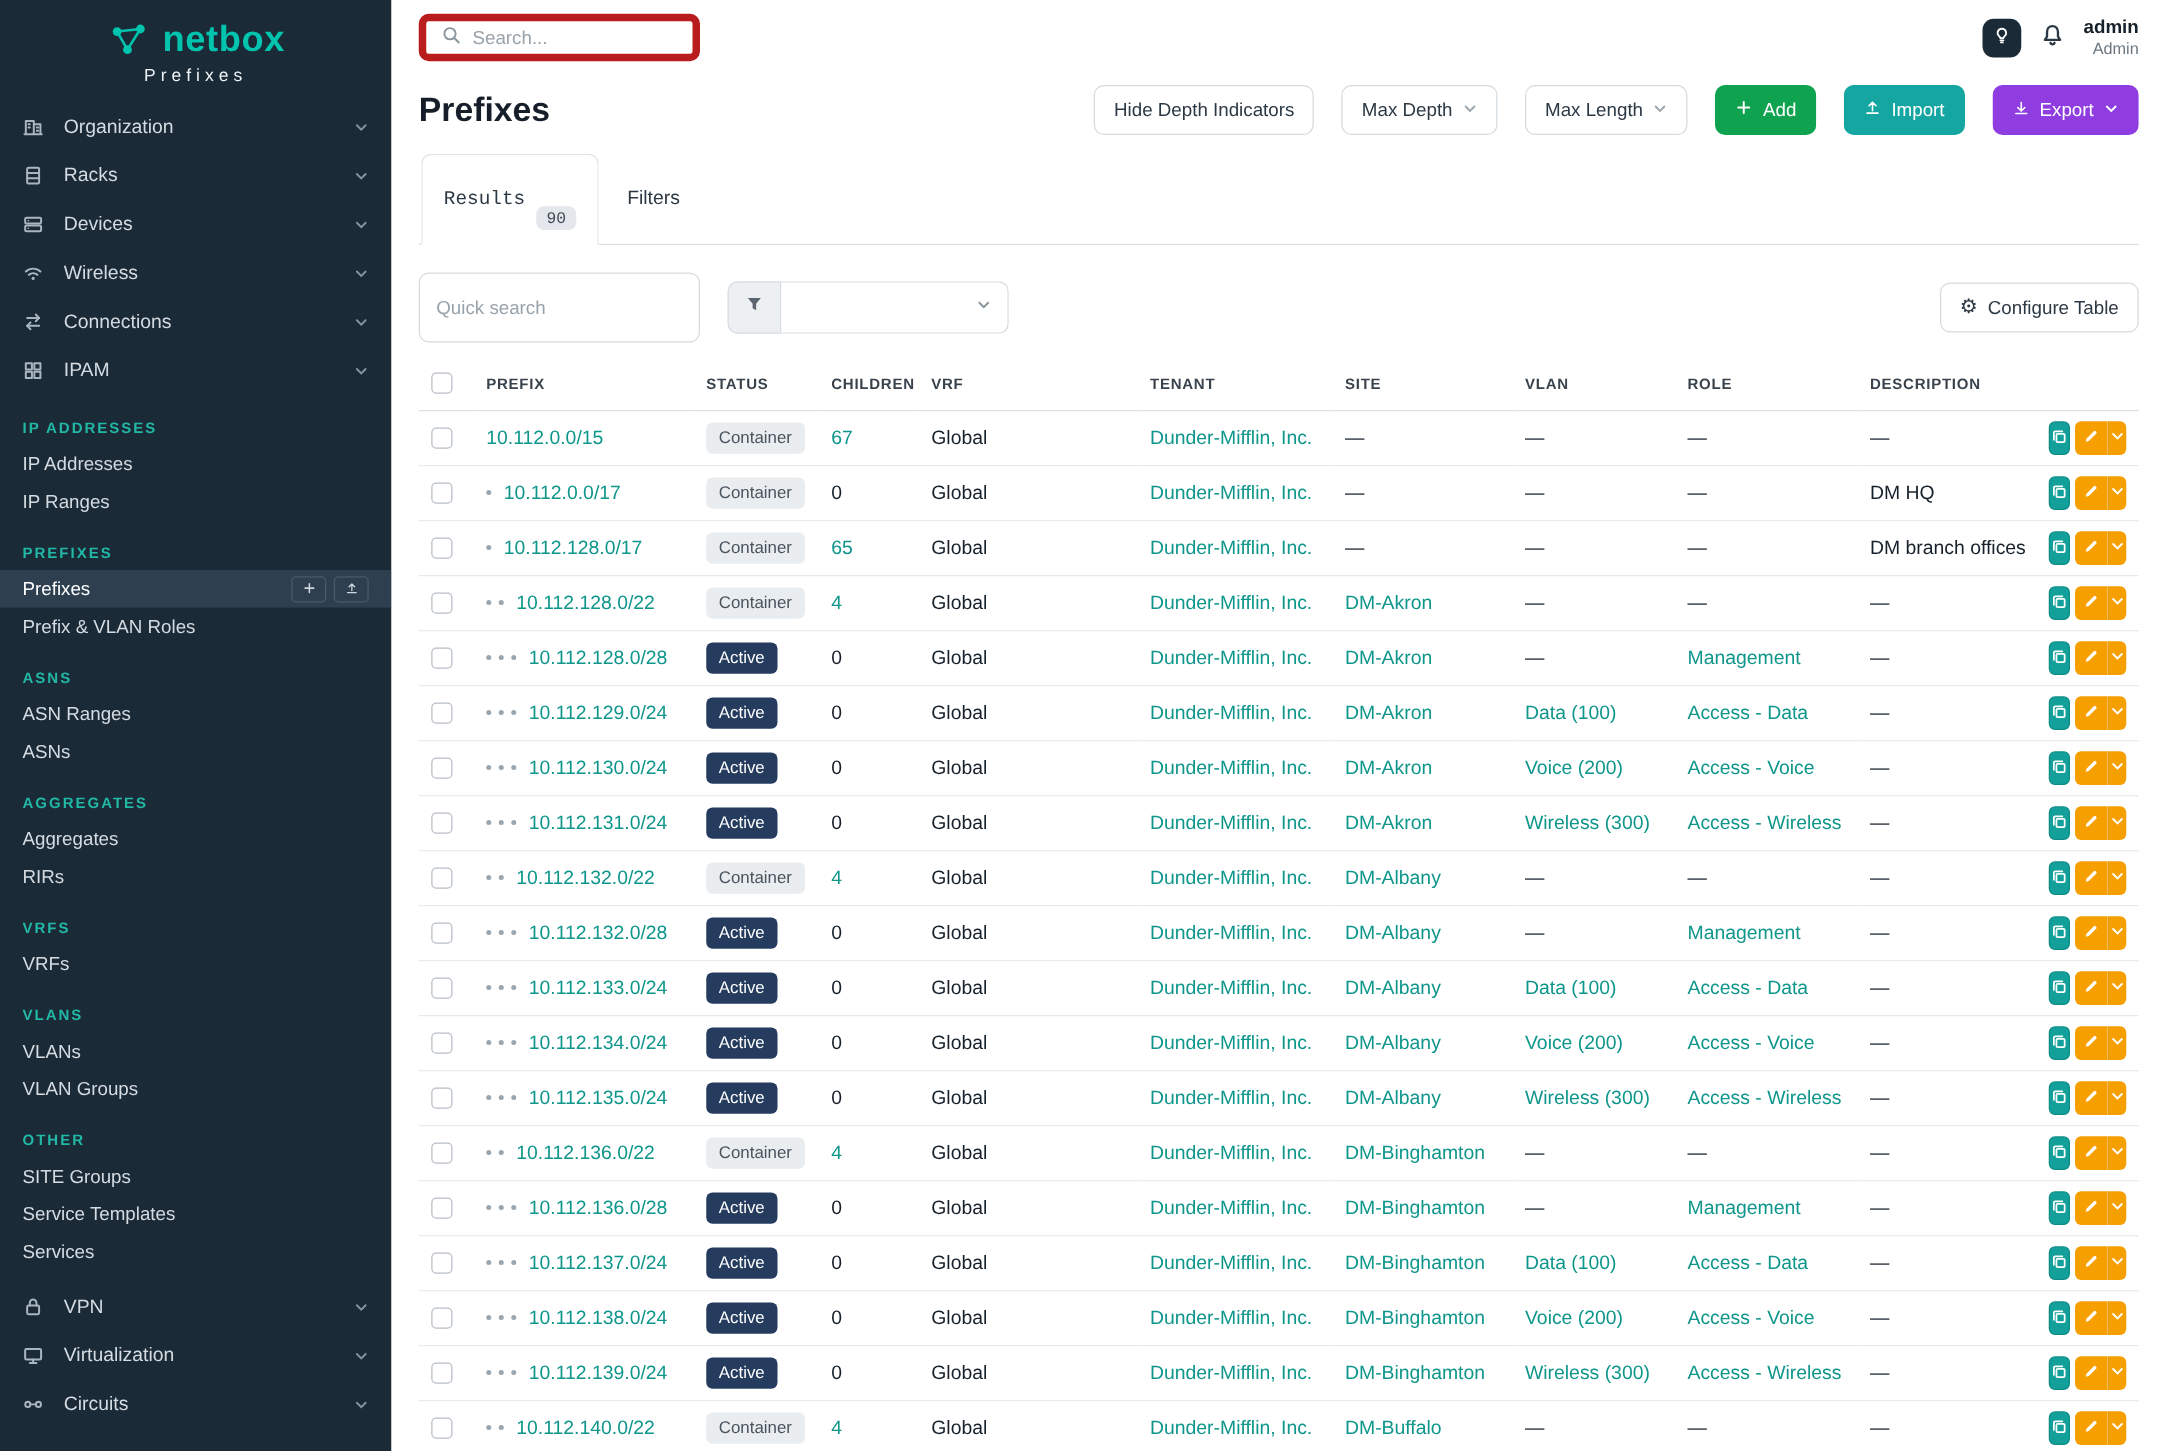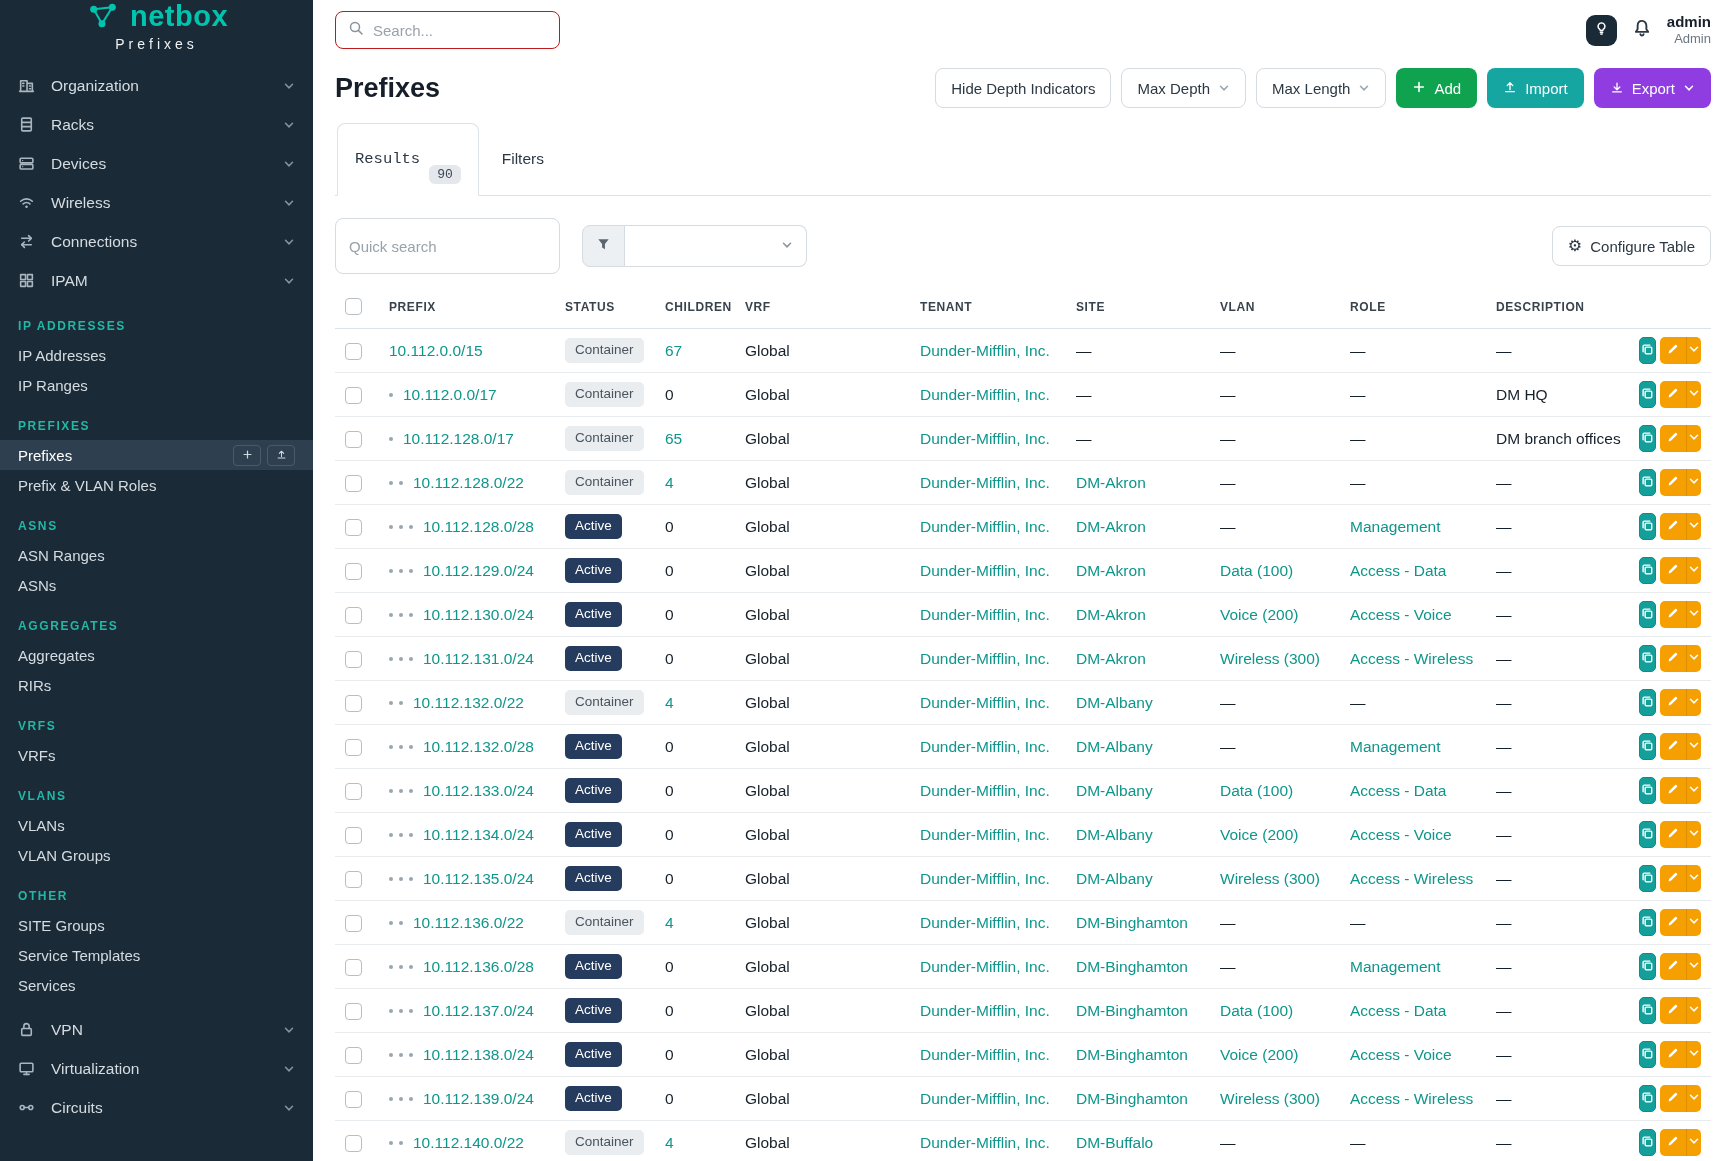--- a/index.html
+++ b/index.html
@@ -2,21 +2,21 @@
 <html style="--sidebar-bg: #1b2a37; --brand-teal: #00c4ae; --section-title-teal: #22b8a6; --link-teal: #0e968b; --add-green: #0fa350; --import-teal: #16a6a1; --export-purple: #8f3ce0; --edit-orange: #f59f00; --copy-teal: #14a09a; --active-badge-navy: #253c5f; --container-badge-gray: #e9edf0;"><head>
 <meta charset="utf-8">
 <style>
   * { margin:0; padding:0; box-sizing:border-box; }
   html,body { width:1733px; height:1161px; overflow:hidden; background:#fff;
     font-family:"Liberation Sans", sans-serif; color:#17212b; }
   .app { display:flex; width:100%; height:100%; }
 
   
   .sidebar { width:313px; flex-shrink:0; background:var(--sidebar-bg,#1b2a37); color:#d4dce2;
-    overflow:hidden; }
+    overflow:hidden; padding-top:16px; }
   .logo-area { text-align:center; margin-bottom:14px; cursor:pointer; }
   .logo-row { display:flex; align-items:center; justify-content:center; gap:9px; }
   .logo-glyph svg { display:block; }
   .logo-text { color:var(--brand-teal,#00c4ae); font-size:29px; font-weight:bold; letter-spacing:.5px; }
   .logo-sub { color:#eef3f6; font-size:14px; letter-spacing:4px; margin-top:3px; }
   .nav-item { display:flex; align-items:center; height:39px; padding:0 18px; font-size:15.5px;
     cursor:pointer; }
   .nav-icon { width:20px; height:18px; margin-right:13px; color:#a9b6c0; display:inline-flex; }
   .chev { margin-left:auto; color:#8494a0; display:inline-flex; }
   .nav-section-title { padding:19px 18px 7px; font-size:12px; font-weight:bold;
@@ -27,37 +27,37 @@
   .mini-btns { margin-left:auto; display:flex; gap:6px; }
   .mini-btn { width:28px; height:21px; border:1px solid #4a5a66; border-radius:4px;
     display:inline-flex; align-items:center; justify-content:center; color:#cfd8de;
     background:transparent; cursor:pointer; }
   .mini-btn svg { width:11px; height:11px; }
   .menu-bottom { margin-top:10px; }
 
   
   .main { flex:1; display:flex; flex-direction:column; overflow:hidden; }
   .topbar { height:60px; display:flex; align-items:center; padding:0 22px; flex-shrink:0; }
-  .search-box { width:225px; height:38px; border:1px solid #b91c1c; border-radius:8px;
+  .search-box { width:225px; height:38px; border:6px solid #b91c1c; border-radius:8px;
     display:flex; align-items:center; gap:9px; padding:0 12px; color:#8a949c; background:#fff; }
   .search-box input { border:none; outline:none; flex:1; min-width:0; font-size:15px;
     font-family:inherit; color:#333; background:transparent; }
   .search-box input::placeholder { color:#98a2ab; }
   .topbar-right { margin-left:auto; display:flex; align-items:center; gap:15px; }
   .bulb-btn { width:31px; height:31px; border:none; border-radius:9px; background:var(--sidebar-bg,#1b2a37);
     color:#fff; display:flex; align-items:center; justify-content:center; cursor:pointer; }
   .bell-wrap { color:#2c3945; display:inline-flex; cursor:pointer; }
   .user-block { text-align:right; cursor:pointer; line-height:1.25; }
   .user-name { font-size:15px; font-weight:bold; color:#17212b; }
   .user-role { font-size:13px; color:#6b7680; }
 
   .content { padding:0 22px; flex:1; overflow:hidden; display:flex; flex-direction:column; }
   .page-header { display:flex; align-items:center; margin-top:8px; }
   .page-title { font-size:27px; font-weight:bold; color:#161f29; }
-  .header-actions { margin-left:auto; display:flex; gap:10px; align-items:center; }
+  .header-actions { margin-left:auto; display:flex; gap:22px; align-items:center; }
   .btn { height:40px; border-radius:8px; font-size:15px; font-family:inherit; display:inline-flex;
     align-items:center; gap:8px; padding:0 15px; border:1px solid transparent; cursor:pointer;
     background:#fff; color:#2c3945; white-space:nowrap; }
   .btn-outline { border-color:#d5dbe0; }
   .btn-outline .chev-in { color:#9aa5ad; }
   .btn-green  { background:var(--add-green,#0fa350); color:#fff; }
   .btn-teal   { background:var(--import-teal,#16a6a1); color:#fff; }
   .btn-purple { background:var(--export-purple,#8f3ce0); color:#fff; }
   .btn svg { flex-shrink:0; }
 

